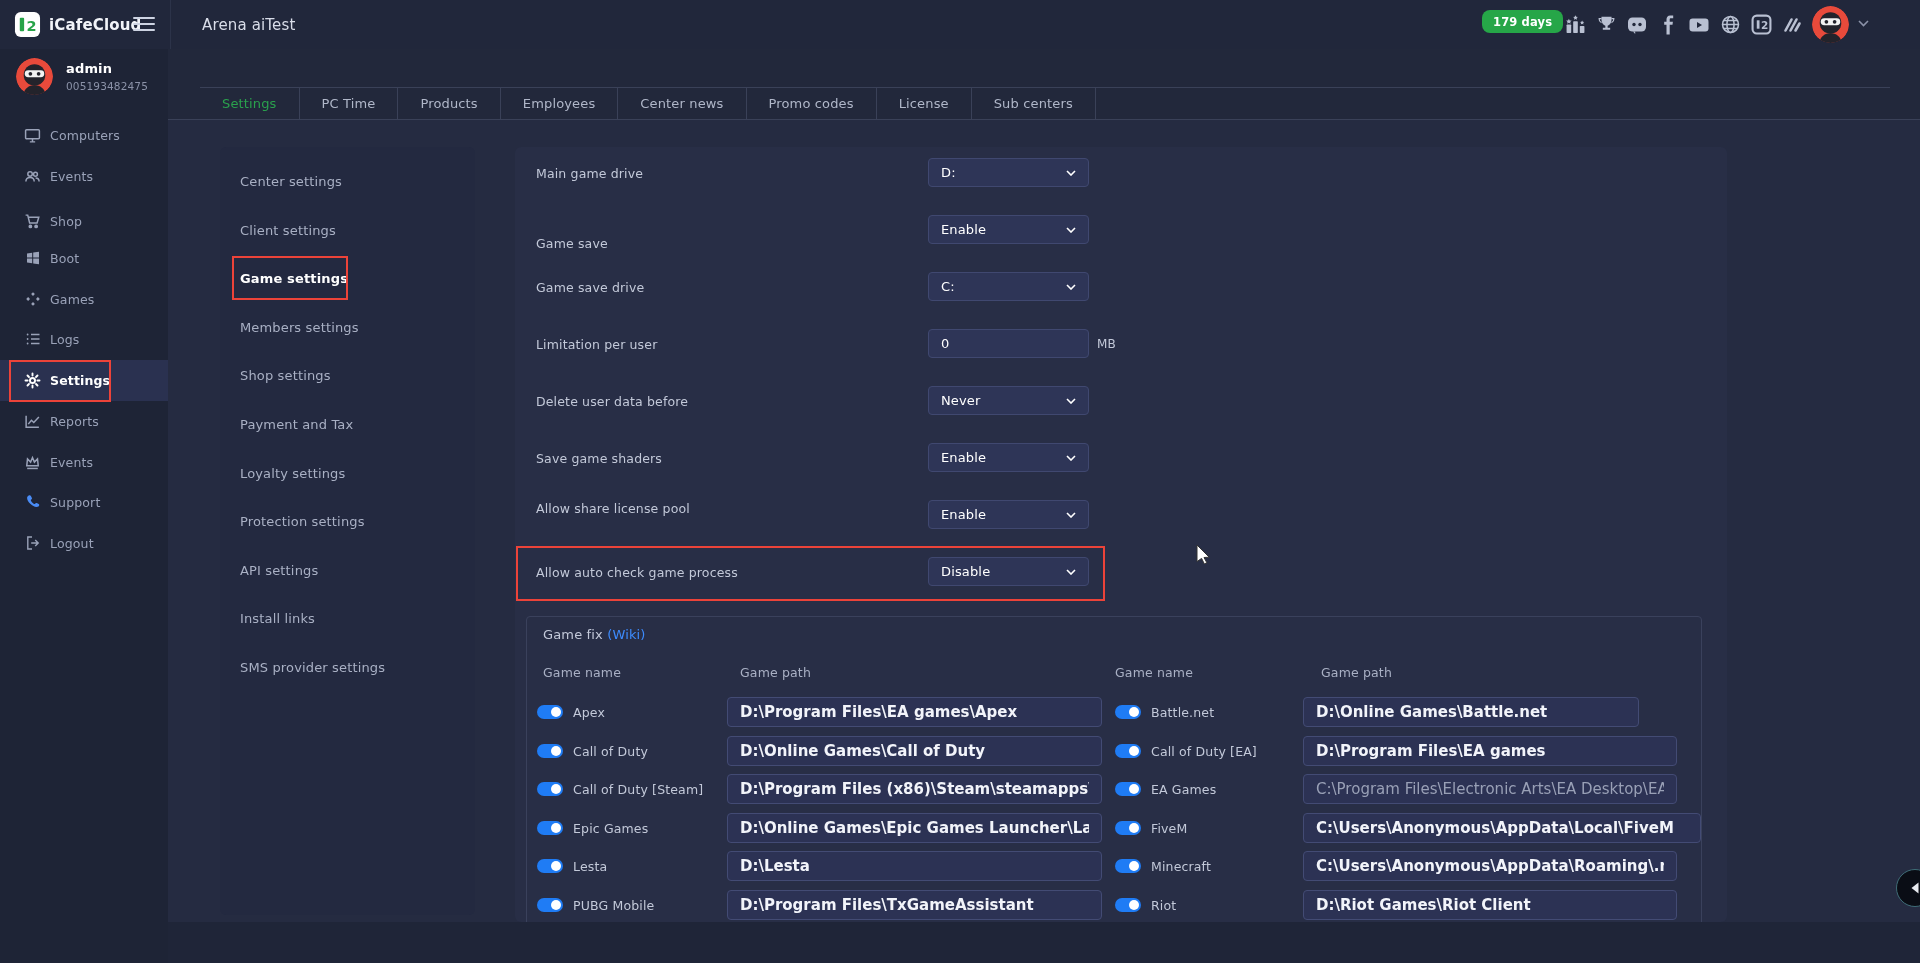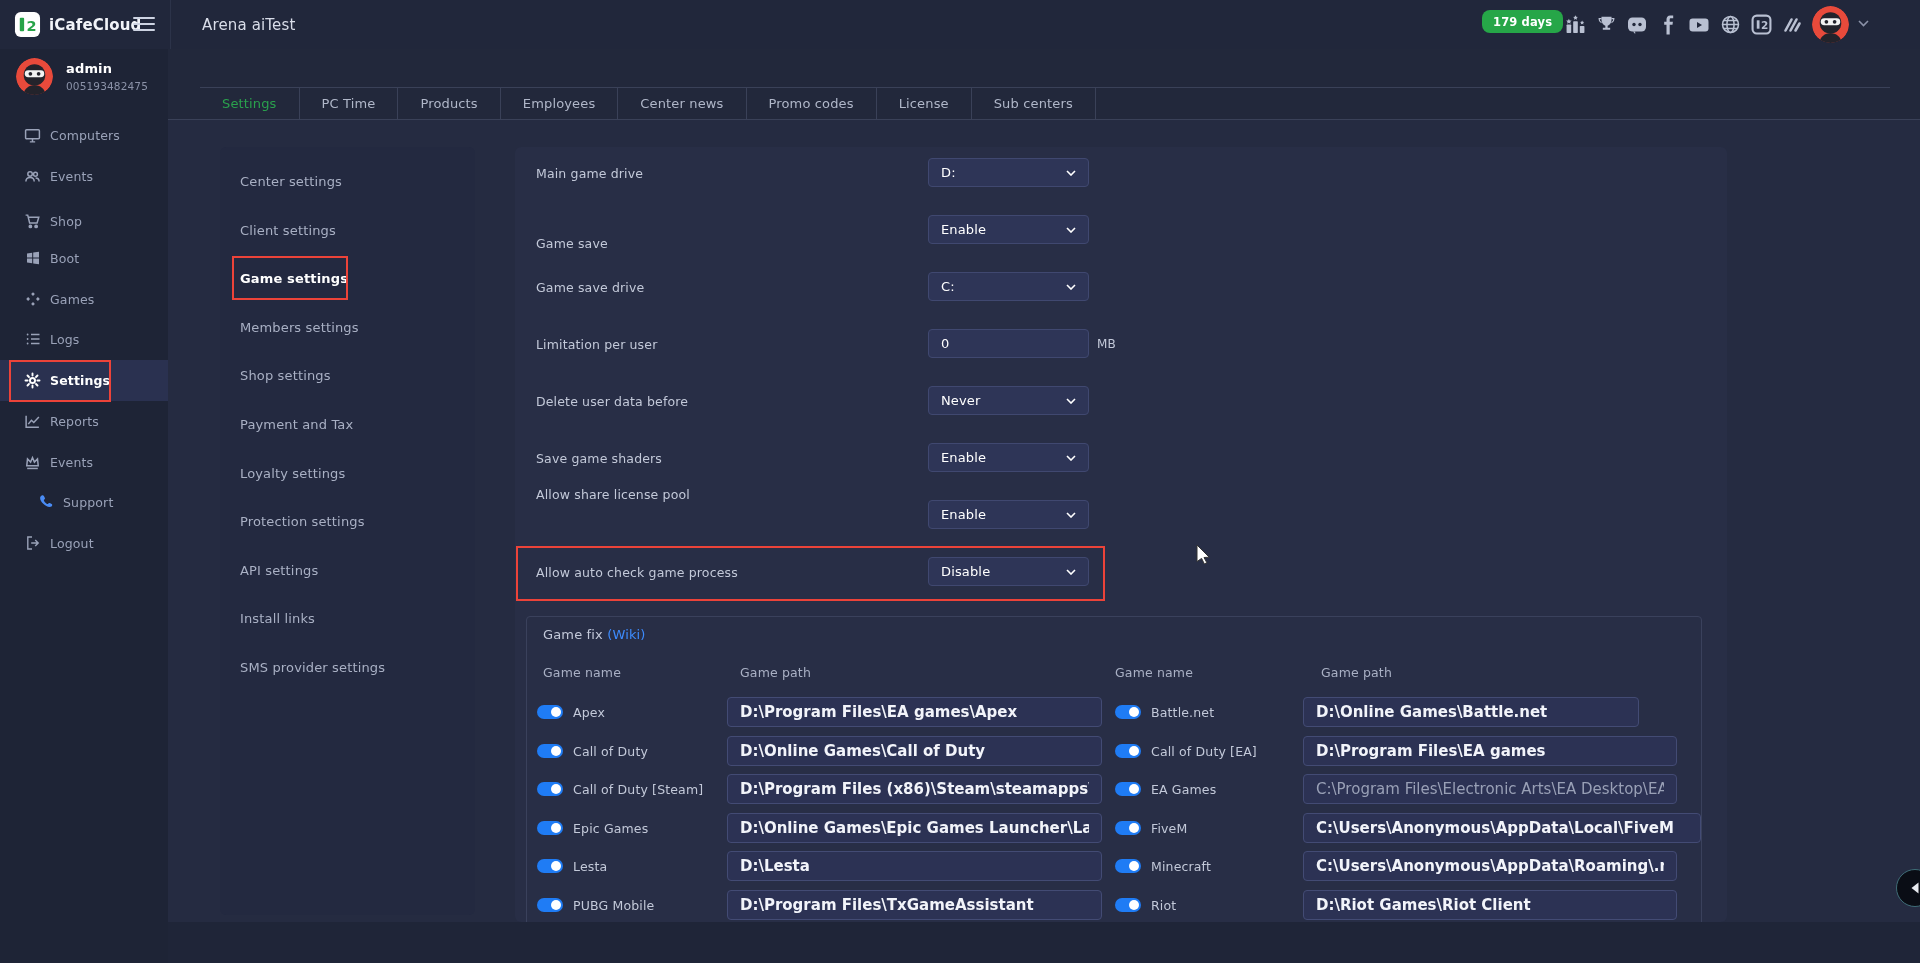--- a/index.html
+++ b/index.html
@@ -262,21 +262,21 @@
     </div>
     <div class="side-item" style="top:393px;">
       <span class="sic">
           <svg width="17" height="17" viewBox="0 0 16 16" fill="none" stroke="#9aa2b8" stroke-width="1.4">
             <path d="M2.6 11L3.3 4.6l2.9 3L8 3.4l1.8 4.2 2.9-3 .7 6.4z"></path>
             <path d="M3 13.6h10"></path>
           </svg>
         </span>
       <span>Events</span>
     </div>
-    <div class="side-item" style="top:433px;padding-left:13px;">
+    <div class="side-item" style="top:433px;">
       <span class="sic">
           <svg width="16" height="16" viewBox="0 0 16 16" fill="#4a8cf5">
             <path d="M3.4 1.7c.6-.4 2.1-.6 2.5.3l1 2c.3.6-.2 1.2-.7 1.6-.4.3-.4.9-.1 1.5.5 1 1.5 2 2.5 2.6.5.3 1.1.4 1.5 0 .4-.4 1-.9 1.6-.6l2 1c.9.4.6 1.9-.2 2.5C8.6 15.5-1.5 4.8 3.4 1.7z"></path>
           </svg>
         </span>
       <span>Support</span>
     </div>
     <div class="side-item" style="top:474px;">
       <span class="sic">
           <svg width="16" height="16" viewBox="0 0 16 16" fill="none" stroke="#9aa2b8" stroke-width="1.4">
@@ -371,21 +371,21 @@
       <div class="frow-label" style="top:304px;">Save game shaders</div>
       <div class="select" style="top:296px;">
         <span>Enable</span>
         <span class="chev">
             <svg width="10" height="6" viewBox="0 0 10 6" fill="none" stroke="#fff" stroke-width="1.6">
               <path d="M1 1l4 4 4-4"></path>
             </svg>
           </span>
       </div>
 
-      <div class="frow-label" style="top:340px;">Allow share license pool</div>
+      <div class="frow-label" style="top:354px;">Allow share license pool</div>
       <div class="select" style="top:353px;">
         <span>Enable</span>
         <span class="chev">
             <svg width="10" height="6" viewBox="0 0 10 6" fill="none" stroke="#fff" stroke-width="1.6">
               <path d="M1 1l4 4 4-4"></path>
             </svg>
           </span>
       </div>
 
       <div class="frow-label" style="top:418px;">Allow auto check game process</div>

